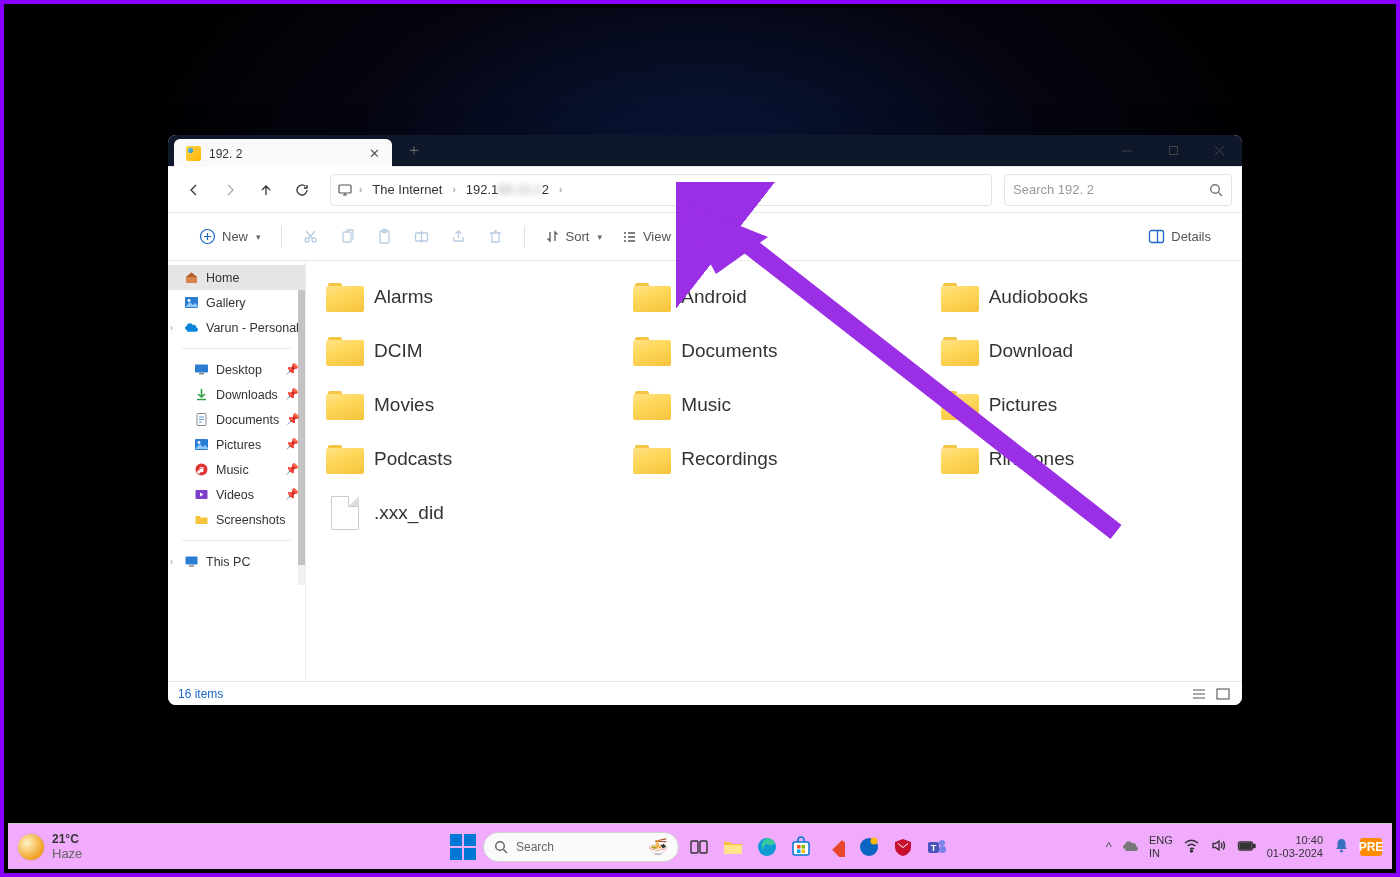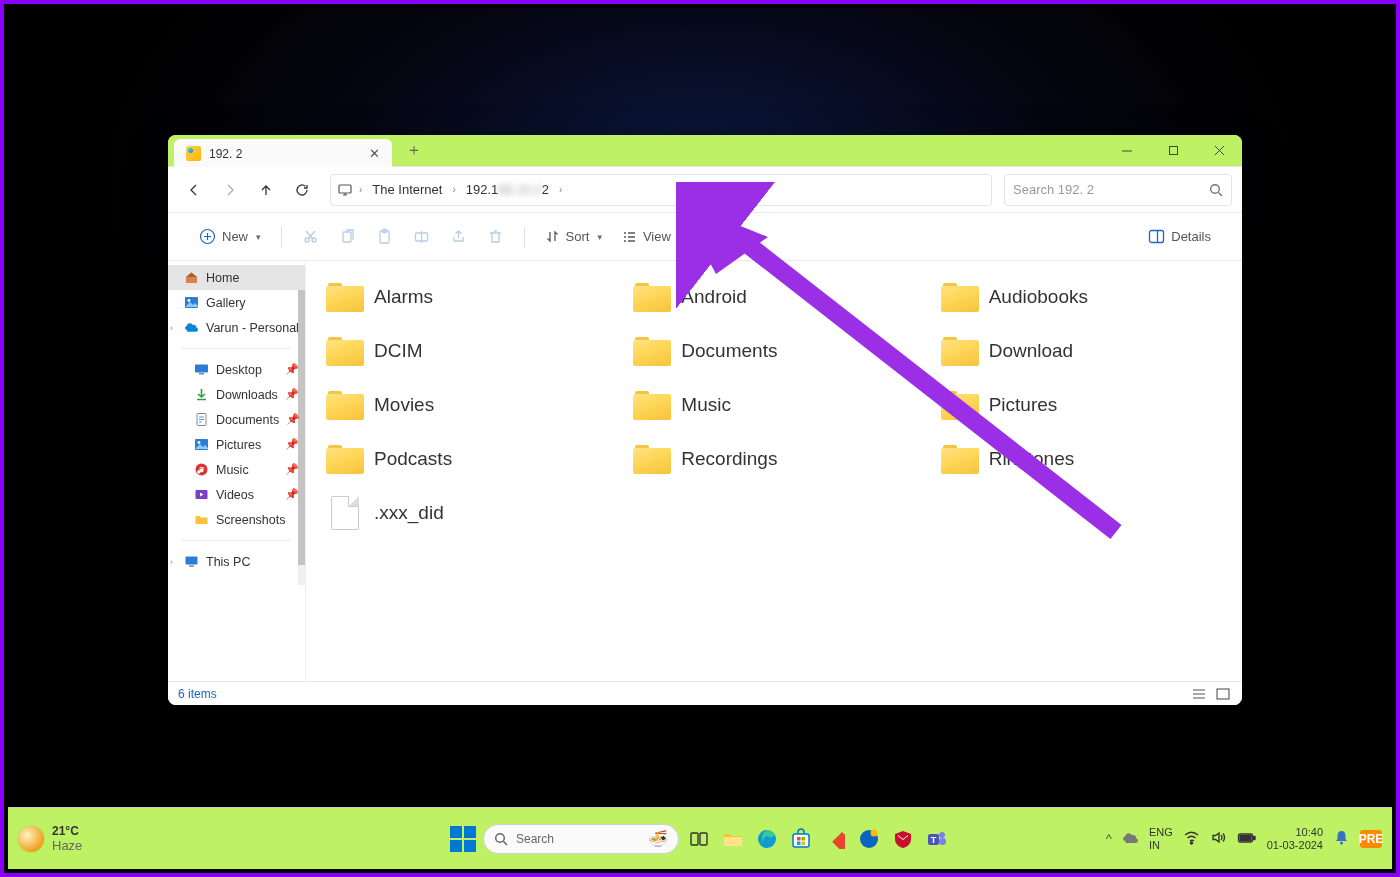--- a/index.html
+++ b/index.html
@@ -2,21 +2,21 @@
 <html><head>
 <meta charset="utf-8">
 <style>
   * { box-sizing: border-box; margin: 0; padding: 0; font-family: "Segoe UI", Arial, sans-serif; }
   body { width:1400px; height:877px; background:#000; border:4px solid #8a00ff; position:relative; overflow:hidden; }
   .desktop-bg { position:absolute; inset:4px; background: radial-gradient(ellipse 600px 350px at 50% 20%, #0a1840 0%, #050510 60%, #000 100%); }
 
   
   .window { position:absolute; left:164px; top:131px; width:1074px; height:570px; background:#f8f8f8;
             border-radius:8px; box-shadow:0 15px 40px rgba(0,0,0,.4); overflow:hidden; display:flex; flex-direction:column; }
-  .titlebar { height:32px; background:#bef264; display:flex; align-items:center; border-bottom:1px solid #e4e4e4; }
+  .titlebar { height:32px; background:#0f172a; display:flex; align-items:center; border-bottom:1px solid #e4e4e4; }
   .tab { display:flex; align-items:center; gap:8px; height:30px; margin-top:6px; margin-left:6px;
          padding:0 12px; background:#fafafa; border-radius:6px 6px 0 0; width:218px; font-size:12px; color:#333; }
   .tab-ico { width:15px; height:15px; background:linear-gradient(135deg,#ffd54f,#ffb300); border-radius:2px; position:relative; }
   .tab-ico::after { content:""; position:absolute; top:2px; left:2px; width:5px; height:5px; background:radial-gradient(circle at 40% 40%,#4fc3f7,#1976d2); border-radius:50%; }
   .tab-close { margin-left:auto; color:#555; font-size:13px; cursor:pointer; }
   .new-tab { margin-left:14px; color:#666; font-size:16px; }
   .win-controls { margin-left:auto; display:flex; height:36px; }
   .wc { width:46px; display:flex; align-items:center; justify-content:center; color:#444; }
   .wc svg { stroke:currentColor; stroke-width:1; fill:none; }
 
@@ -60,21 +60,21 @@
   .file-ic::before { content:""; position:absolute; right:-1px; top:-1px; width:10px; height:10px; background:linear-gradient(135deg,#fff 48%, #ddd 52%); border-bottom:1px solid #ccc; border-left:1px solid #ccc; }
 
   .status { height:24px; border-top:1px solid #e8e8e8; background:#fff; display:flex; align-items:center; padding:0 10px; font-size:12px; color:#1a67c7; }
   .status-right { margin-left:auto; display:flex; gap:6px; color:#666; }
   .vbtn { width:18px; height:16px; display:flex; align-items:center; justify-content:center; }
 
   
   .arrow { position:absolute; left:672px; top:178px; pointer-events:none; }
 
   
-  .taskbar { position:absolute; left:4px; right:4px; bottom:4px; height:62px; background:#bef264;
+  .taskbar { position:absolute; left:4px; right:4px; bottom:4px; height:46px; background:#f0abfc;
              display:flex; align-items:center; padding:0 10px; gap:8px; font-size:12px; color:#333; border-top:1px solid #ccc; }
   .weather { display:flex; align-items:center; gap:8px; }
   .weather-ico { width:26px; height:26px; border-radius:50%; background:radial-gradient(circle at 35% 35%, #fff3c4, #f0a020 70%); box-shadow:0 0 2px rgba(0,0,0,.15); }
   .task-center { position:absolute; left:50%; transform:translateX(-50%); display:flex; align-items:center; gap:6px; }
   .start { width:26px; height:26px; display:grid; grid-template-columns:1fr 1fr; grid-template-rows:1fr 1fr; gap:2px; }
   .start div { background:#0078d4; }
   .tsearch { width:196px; height:30px; background:#fafafa; border:1px solid #d0d0d0; border-radius:15px; display:flex; align-items:center; padding:0 10px; gap:8px; color:#666; }
   .tapp { width:28px; height:28px; border-radius:4px; display:flex; align-items:center; justify-content:center; }
   .tray { margin-left:auto; display:flex; align-items:center; gap:10px; color:#333; font-size:11px; }
   .tclock { text-align:right; line-height:1.15; }
@@ -389,21 +389,21 @@
           <span>Ringtones</span>
         </div>
       <div class="fitem">
           <span class="file-ic"></span>
           <span>.xxx_did</span>
         </div>
     </div>
   </div>
 
   <div class="status">
-    <span>6 items</span>
+    <span>16 items</span>
     <div class="status-right">
       <div class="vbtn">
           <svg width="14" height="12" stroke="#555" stroke-width="1.1">
             <path d="M1 2h12M1 6h12M1 10h12"></path>
           </svg>
         </div>
       <div class="vbtn">
           <svg width="14" height="12" fill="none" stroke="#555" stroke-width="1.1">
             <rect x="1" y="1" width="12" height="10"></rect>
           </svg>

